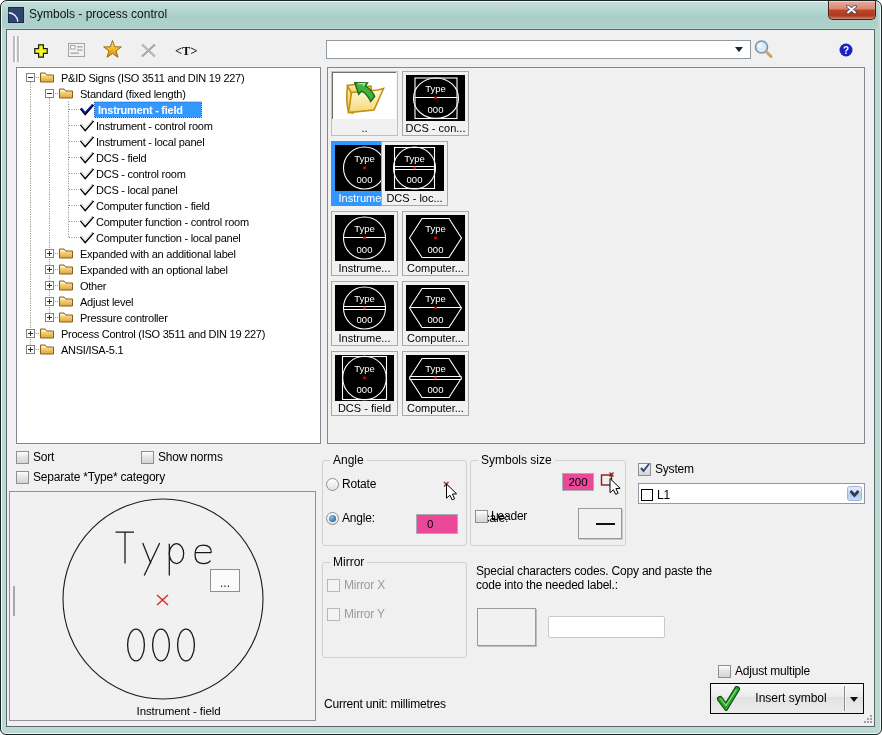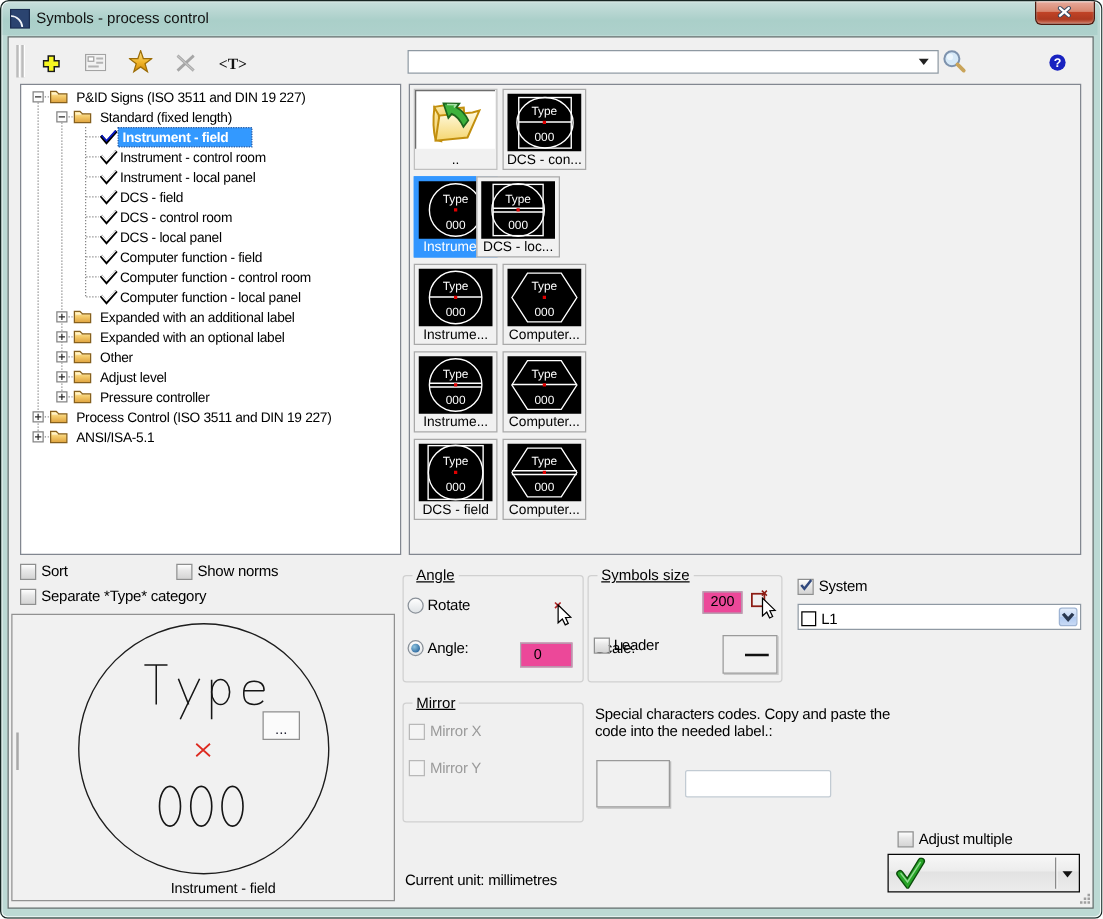--- a/index.html
+++ b/index.html
@@ -30,21 +30,21 @@
   
   #scombo{left:326px;top:40px;width:423px;height:17px;border:1px solid #8e99a2;background:#fff;}
   #sarrow{left:735px;top:47px;width:0;height:0;border:4px solid transparent;border-top:5px solid #222;}
   
   .cb{position:absolute;width:11px;height:11px;border:1px solid #8e8f8f;background:linear-gradient(#fefefe,#e8e8e8 40%,#d4d4d4);}
   .lbl{position:absolute;font-size:12px;color:#000;white-space:nowrap;letter-spacing:-0.2px;}
   .lbl.dis{color:#9b9b9b;}
   .cb.dis{border-color:#b8b8b8;background:#f4f4f4;}
   
   .grp{position:absolute;border:1px solid #d0d0d0;border-radius:3px;}
-  .grp>span{position:absolute;top:-8px;left:7px;background:#f0f0f0;padding:0 3px;font-size:12px;color:#000;text-decoration:underline;}
+  .grp>span{position:absolute;top:-8px;left:7px;background:#f0f0f0;padding:0 3px;font-size:12px;color:#000;}
   .radio{position:absolute;width:11px;height:11px;border-radius:50%;border:1px solid #8a9199;background:linear-gradient(#fefefe,#dfe3e6);}
   .radio.on:after{content:"";position:absolute;left:2px;top:2px;width:7px;height:7px;border-radius:50%;background:radial-gradient(circle at 35% 35%,#8ec4e0,#2f6ba0 75%);}
   .tinput{position:absolute;border:1px solid #abadb3;background:#ec4899;font-size:11.5px;font-family:"Liberation Sans",sans-serif;color:#000;padding:0;margin:0;box-sizing:border-box;}
   
   #prevp{left:9px;top:491px;width:305px;height:228px;border:1px solid #919191;background:#f1f1f1;}
   #prevcap{left:26px;top:705px;width:305px;text-align:center;font-size:11.5px;letter-spacing:-0.1px;color:#000;}
   
   #insbtn{left:710px;top:683px;width:152px;height:29px;border:1.5px solid #060606;background:linear-gradient(#f7f7f7,#ececec 45%,#e2e2e2 46%,#ececec);}
   #insbtn .div{position:absolute;left:133px;top:2px;width:1px;height:25px;background:#8a8a8a;box-shadow:1px 0 0 #fafafa;}
   #instxt{position:absolute;left:30px;top:0;width:100px;text-align:center;line-height:29px;font-size:12px;color:#000;}
@@ -407,20 +407,21 @@
 
 <div class="lbl abs" style="left:476px;top:564px;">Special characters codes. Copy and paste the</div>
 <div class="lbl abs" style="left:476px;top:578px;">code into the needed label.:</div>
 <div class="abs" style="left:477px;top:608px;width:57px;height:36px;border:1px solid #9a9a9a;background:#f1f1f1;box-shadow:1px 1px 0 #bdbdbd;"></div>
 <div class="abs" style="left:548px;top:616px;width:115px;height:20px;border:1px solid #c2cbd3;border-radius:2px;background:#fff;"></div>
 
 <div class="cb abs" style="left:718px;top:665px;"></div>
 <div class="lbl abs" style="left:735px;top:664px;">Adjust multiple</div>
 <div id="insbtn" class="abs">
     <div class="div"></div>
+    <div id="instxt">Insert symbol</div>
     <div id="insarr"></div>
   </div>
 <svg class="abs" style="left:716px;top:686px" width="25" height="25" viewBox="0 0 25 25">
   <path d="M4 13 L10 21 L21 3" stroke="#0b4d0b" stroke-width="6" fill="none" stroke-linecap="round"></path>
   <path d="M4 13 L10 21 L21 3" stroke="#27a527" stroke-width="3.8" fill="none" stroke-linecap="round"></path>
   <path d="M4.5 12.5 L10 19.5 L20.5 3.5" stroke="#8fd98f" stroke-width="1.2" fill="none"></path>
 </svg>
 
 <div class="lbl abs" style="left:324px;top:697px;">Current unit: millimetres</div>
 

